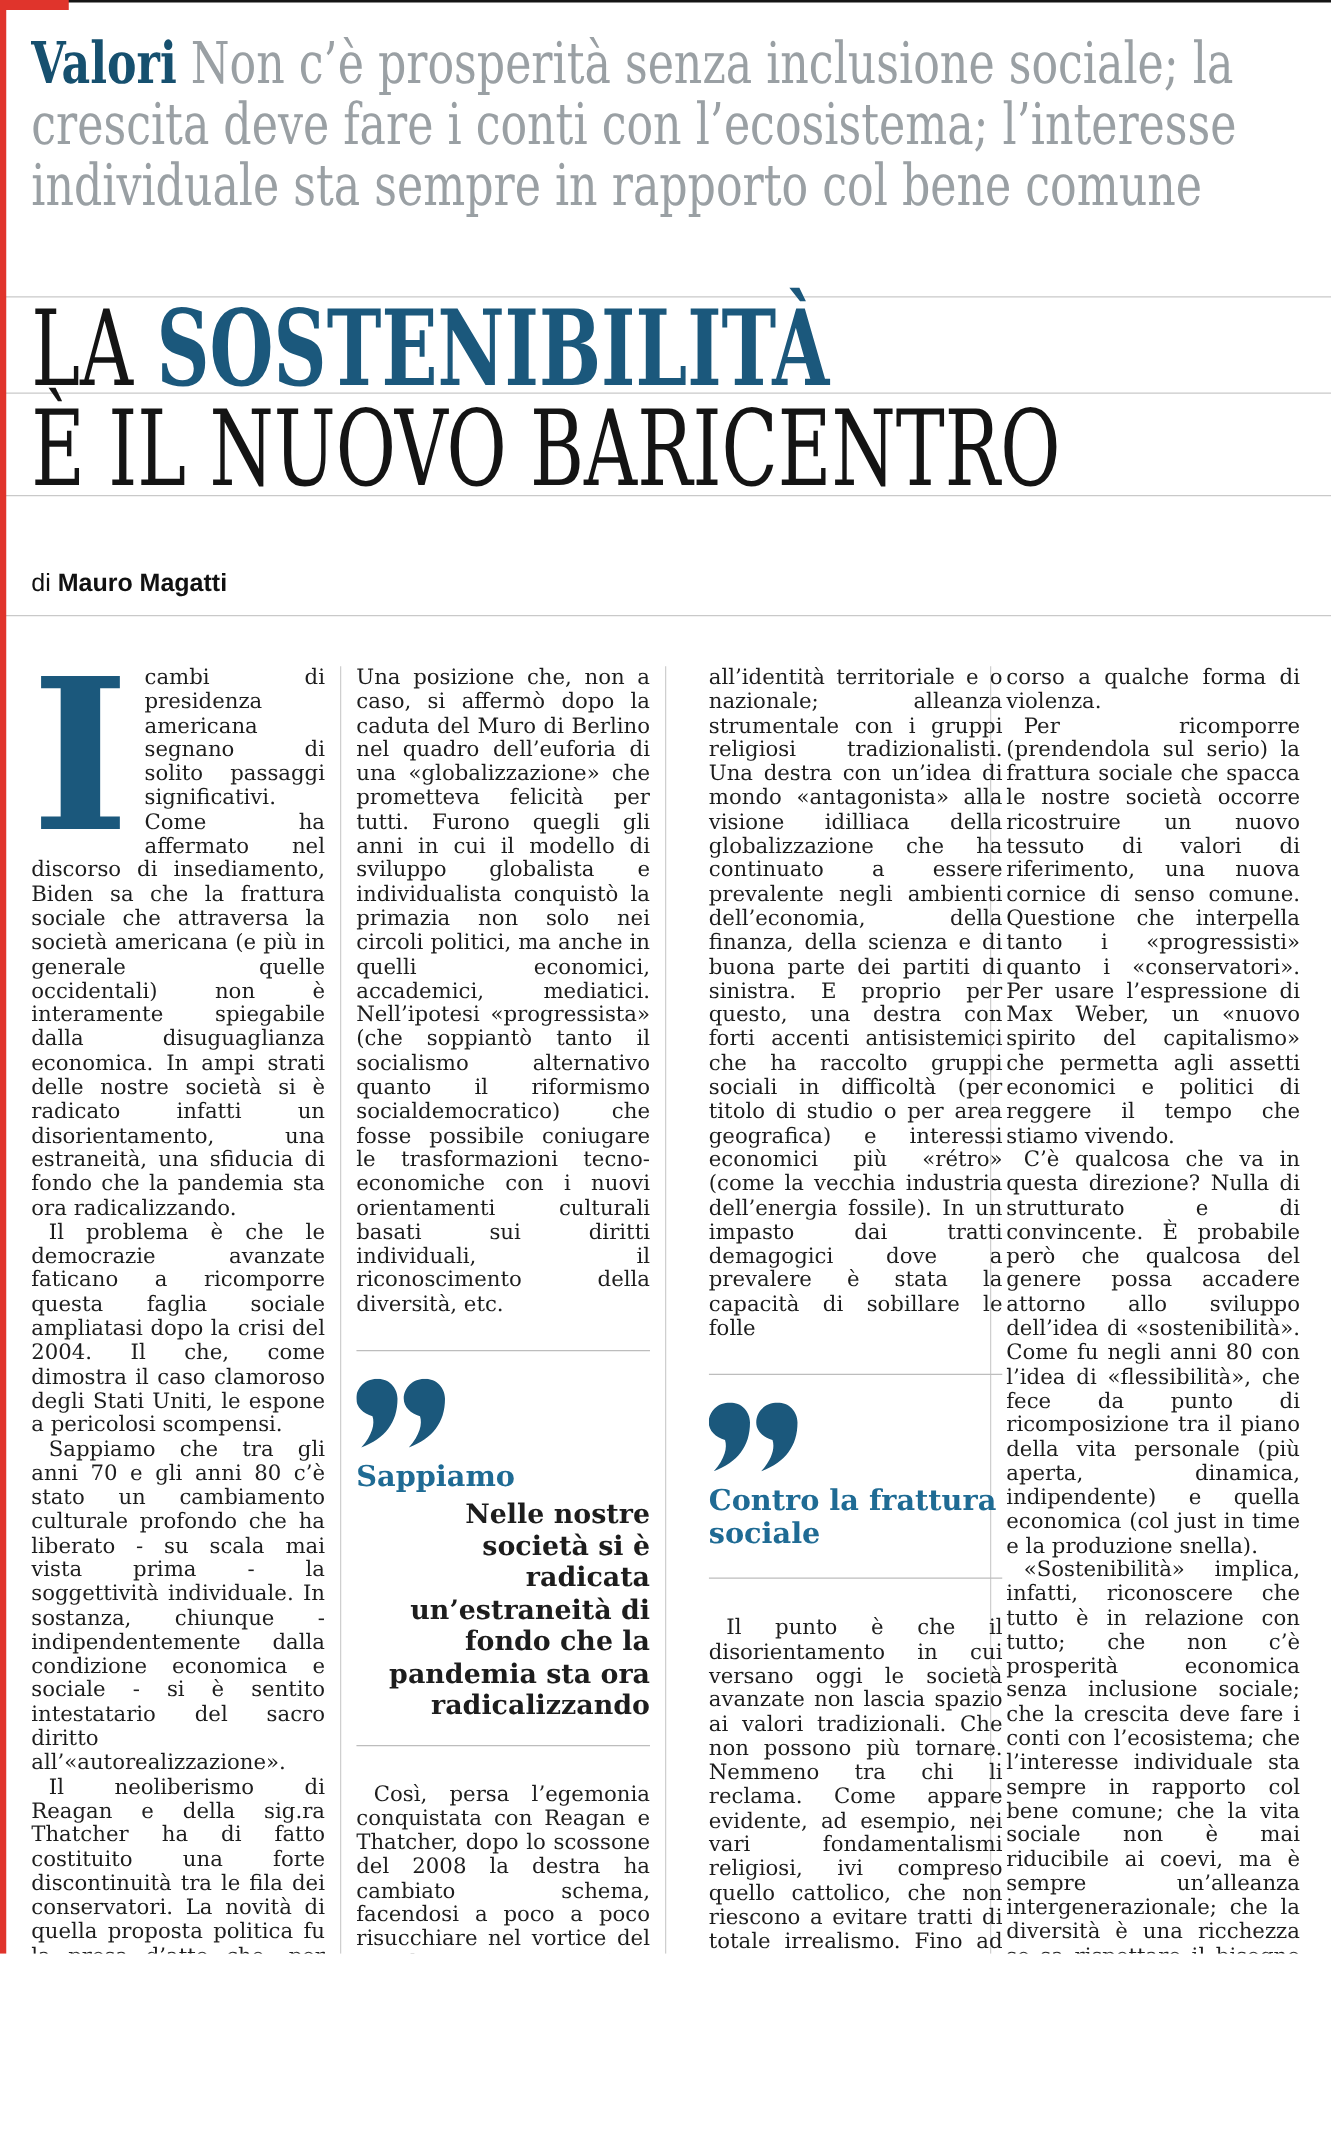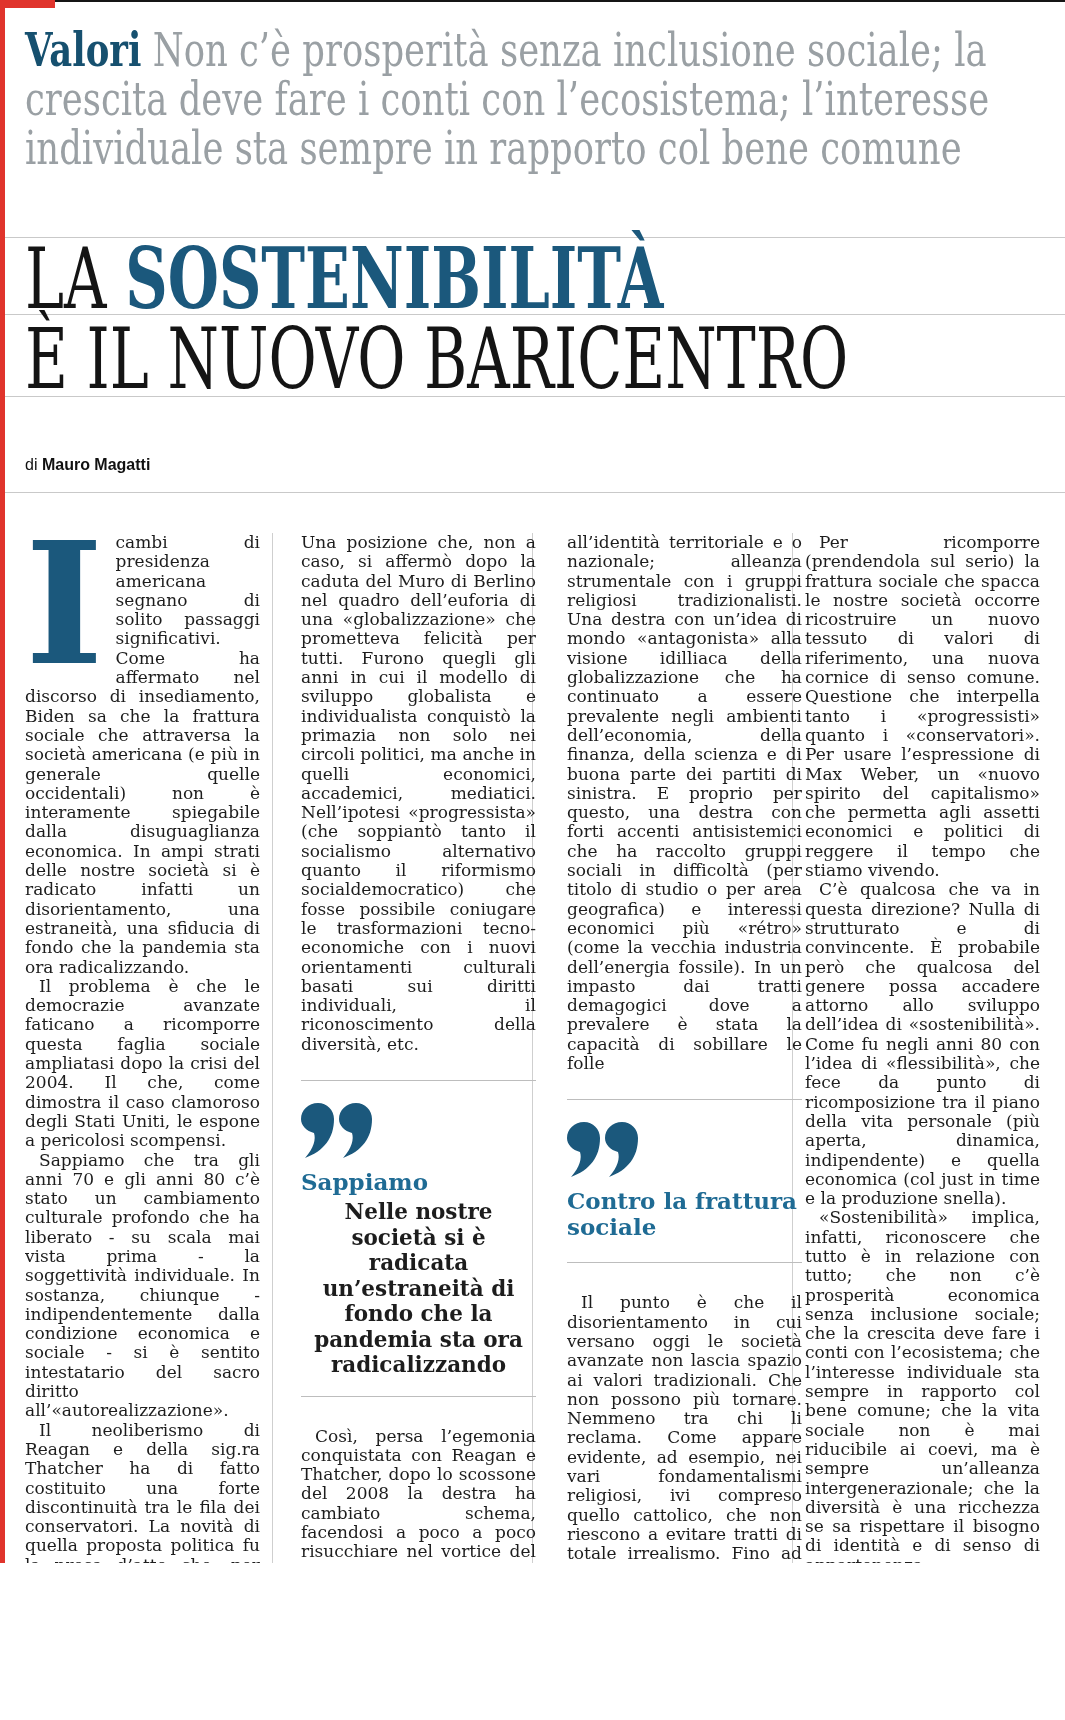--- a/index.html
+++ b/index.html
@@ -26,39 +26,39 @@
 
   
   .hl{position:absolute;left:25px;width:1450px;transform:scaleX(0.70);transform-origin:left top;
       font-size:84px;line-height:78px;white-space:nowrap;color:#141414;z-index:2;}
   .hl1{top:240px;}
   .hl1 .hi{color:#1b587c;font-weight:bold;}
   .hl2{top:320px;}
 
   
   .byline{position:absolute;left:25px;top:456px;font-family:"Liberation Sans",sans-serif;
-          font-size:16px;color:#111;}
+          font-size:20px;color:#111;}
   .byline b{font-weight:bold;}
 
   
   .col{position:absolute;top:533px;width:235px;height:1160px;overflow:hidden;
        font-size:17px;line-height:19.3px;text-align:justify;}
-  .col-1{left:25px;} .col-2{left:301px;} .col-3{left:567px;} .col-4{left:805px;}
+  .col-1{left:25px;} .col-2{left:285px;} .col-3{left:567px;} .col-4{left:805px;}
   .col p{margin:0;text-indent:14px;}
   .col p.noindent{text-indent:0;}
   .dropcap{float:left;font-size:168px;line-height:138px;height:138px;margin:2px 12px 0 0;
            color:#1b587c;font-weight:bold;font-family:"DejaVu Serif",serif;}
 
   
   .pq{border-top:1px solid #bdbdbd;border-bottom:1px solid #bdbdbd;
       padding:22px 0 18px;margin:26px 0 30px;}
   .pq .qicon{display:block;margin:0 0 10px 0;}
   .pq h4{margin:0 0 4px 0;font-size:23px;line-height:26px;color:#1f6b94;font-weight:bold;
          text-indent:0;text-align:left;}
-  .pq .qt{font-weight:bold;font-size:21.5px;line-height:25.5px;text-align:center;text-indent:0;}
+  .pq .qt{font-weight:bold;font-size:21.5px;line-height:25.5px;text-align:right;text-indent:0;}
 </style>
 </head>
 <body>
 
 <div id="page">
 
   <div class="top-line"></div>
   <div class="corner-red"></div>
   <div class="left-red"></div>
 
@@ -110,20 +110,21 @@
         <path fill="#1b587c" d="M17 0 C26 0 33 7 33 16 C33 35 23 48 4 55 C13 45 15 36 13 30 C5.5 28 0 22.5 0 16 C0 7 7.5 0 17 0 Z"></path>
         <path fill="#1b587c" d="M55 0 C64 0 71 7 71 16 C71 35 61 48 42 55 C51 45 53 36 51 30 C43.5 28 38 22.5 38 16 C38 7 45.5 0 55 0 Z"></path>
       </svg>
       <h4>Contro la frattura sociale</h4>
     </div>
     <p>Il punto è che il disorientamento in cui versano oggi le società avanzate non lascia spazio ai valori tradizionali. Che non possono più tornare. Nemmeno tra chi li reclama. Come appare evidente, ad esempio, nei vari fondamentalismi religiosi, ivi compreso quello cattolico, che non riescono a evitare tratti di totale irrealismo. Fino ad arrivare a appoggiare, nel corso della pandemia, i cosiddetti «negazionisti».</p>
 
   </div>
 
   <div class="col col-4">
+    <p class="noindent">corso a qualche forma di violenza.</p>
     <p>Per ricomporre (prendendola sul serio) la frattura sociale che spacca le nostre società occorre ricostruire un nuovo tessuto di valori di riferimento, una nuova cornice di senso comune. Questione che interpella tanto i «progressisti» quanto i «conservatori». Per usare l’espressione di Max Weber, un «nuovo spirito del capitalismo» che permetta agli assetti economici e politici di reggere il tempo che stiamo vivendo.</p>
     <p>C’è qualcosa che va in questa direzione? Nulla di strutturato e di convincente. È probabile però che qualcosa del genere possa accadere attorno allo sviluppo dell’idea di «sostenibilità». Come fu negli anni 80 con l’idea di «flessibilità», che fece da punto di ricomposizione tra il piano della vita personale (più aperta, dinamica, indipendente) e quella economica (col just in time e la produzione snella).</p>
     <p>«Sostenibilità» implica, infatti, riconoscere che tutto è in relazione con tutto; che non c’è prosperità economica senza inclusione sociale; che la crescita deve fare i conti con l’ecosistema; che l’interesse individuale sta sempre in rapporto col bene comune; che la vita sociale non è mai riducibile ai coevi, ma è sempre un’alleanza intergenerazionale; che la diversità è una ricchezza se sa rispettare il bisogno di identità e di senso di appartenenza.</p>
     <p>Quello che si può pensare è che attorno alle variegate sensibilità e interpretazioni della sostenibilità si possa andare costituendo il nuovo «baricentro» delle nostre società. Con cornici valoriali, forme economiche e assetti politici adeguati alle grandi sfide del XXI secolo.</p>
 
   </div>
 
   <div class="hrule bottom-rule-1"></div>
   <div class="hrule bottom-rule-2"></div>
 

